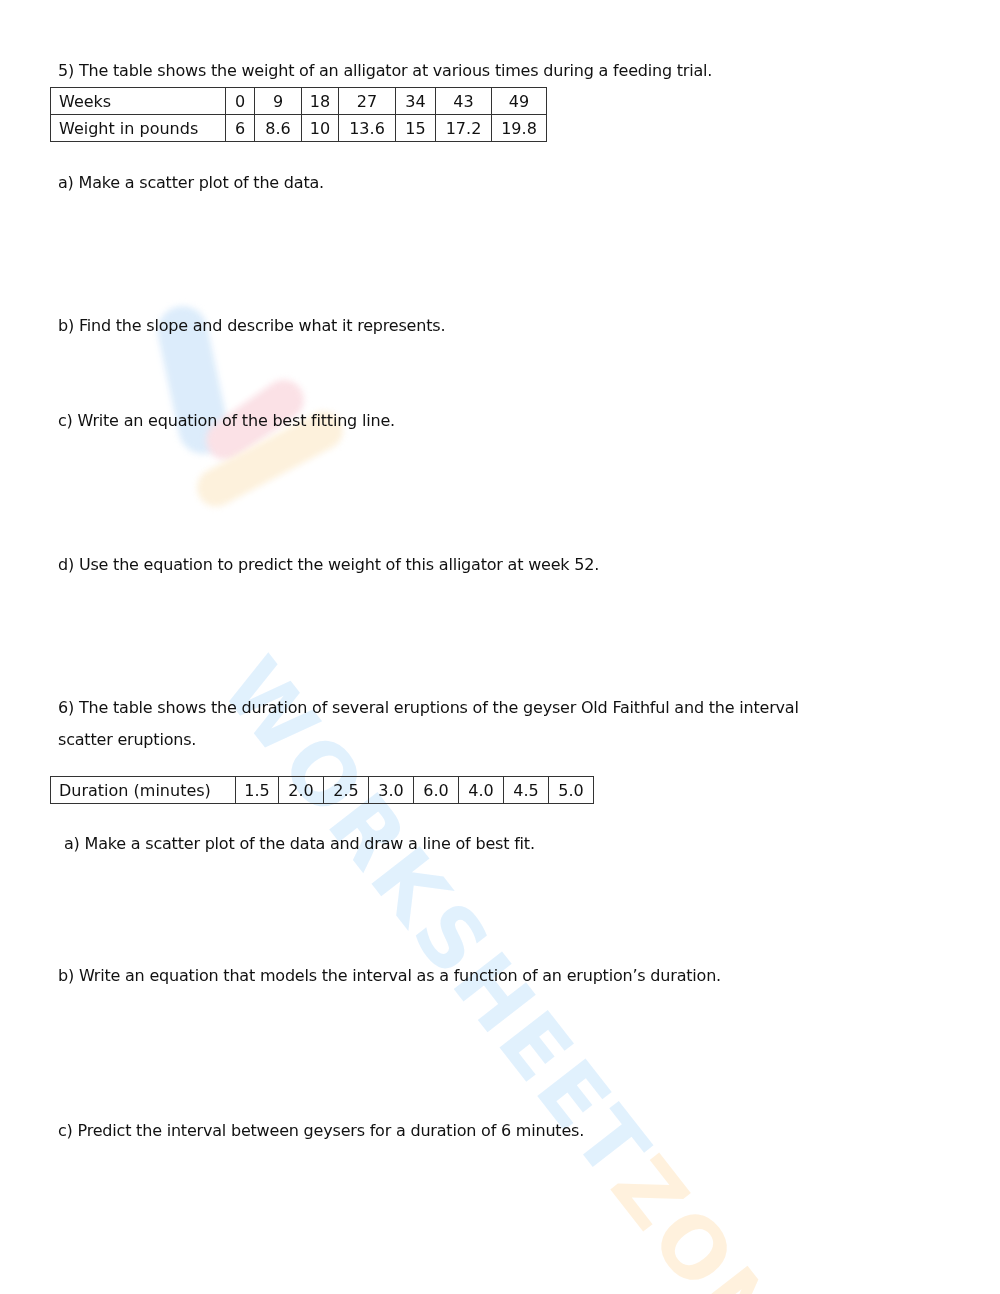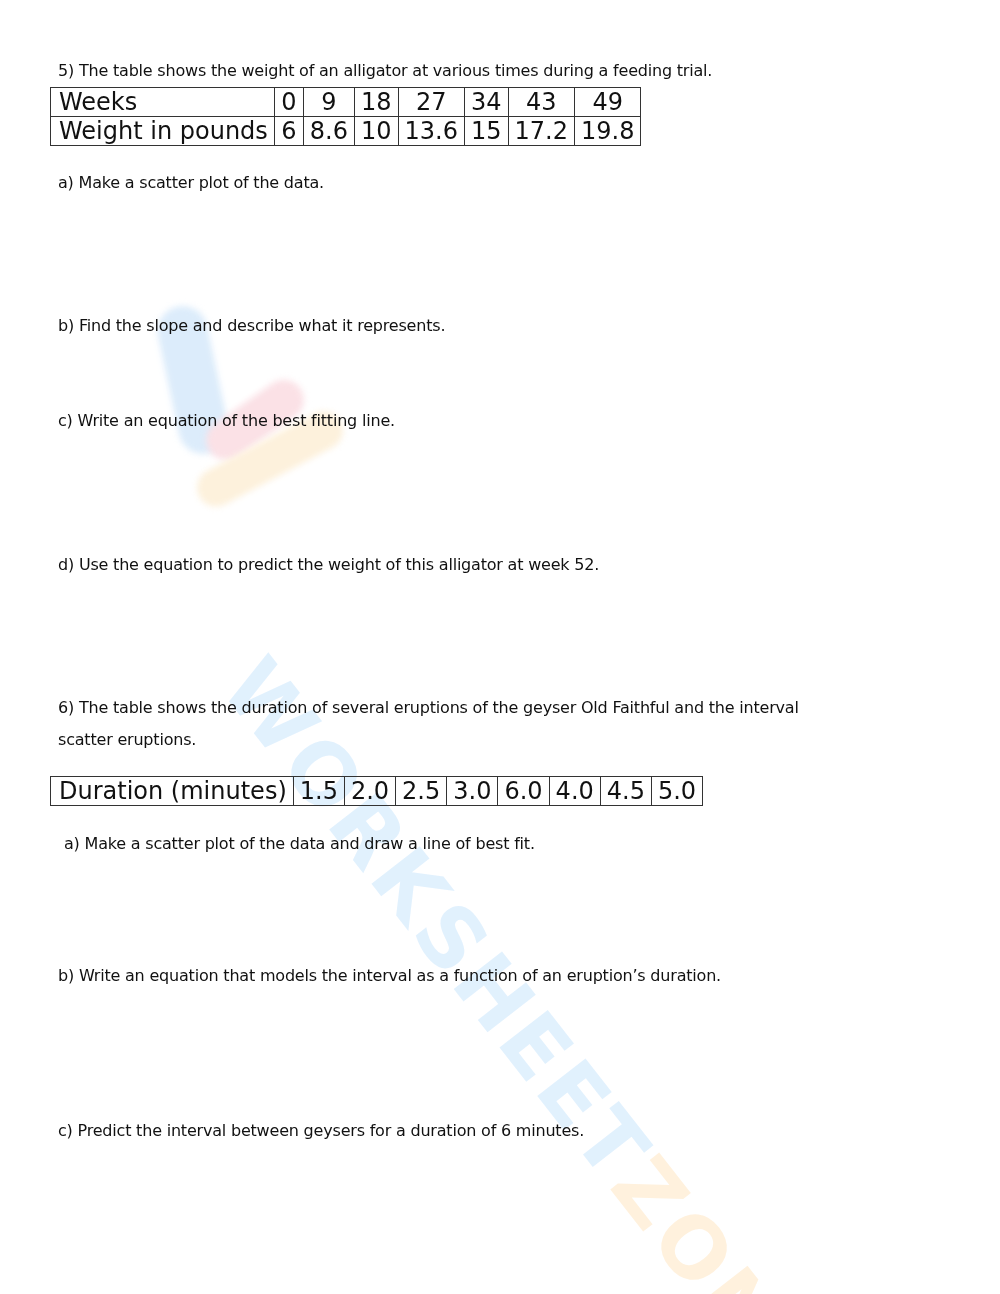--- a/index.html
+++ b/index.html
@@ -10,21 +10,21 @@
   .wm { position: absolute; pointer-events: none; }
   .stroke { position: absolute; border-radius: 30px; filter: blur(3px); }
   .wm-text {
     position: absolute; left: 280px; top: 640px; transform-origin: 0 0; transform: rotate(52deg);
     font-family: "DejaVu Sans", sans-serif; font-weight: bold; font-size: 84px; letter-spacing: 4px;
     white-space: nowrap; opacity: 0.13;
   }
   .wm-text .a { color: #2196f3; }
   .wm-text .b { color: #ff9800; }
   .line { position: absolute; left: 58px; white-space: nowrap; font-size: 16px; letter-spacing: -0.2px; }
-  table { position: absolute; border-collapse: collapse; font-size: 24px; }
+  table { position: absolute; border-collapse: collapse; font-size: 16px; }
   td { border: 1.5px solid #333; padding: 0 6px; height: 26px; text-align: center; white-space: nowrap; }
   td.h { text-align: left; padding-left: 8px; }
 </style>
 </head>
 <body>
 
 <div class="wm">
   <div class="stroke" style="left:168px;top:305px;width:50px;height:150px;background:#dcecfb;transform:rotate(-12deg);"></div>
   <div class="stroke" style="left:200px;top:400px;width:110px;height:40px;background:#fbe1e6;transform:rotate(-35deg);"></div>
   <div class="stroke" style="left:190px;top:440px;width:160px;height:38px;background:#fdf1dc;transform:rotate(-28deg);"></div>

